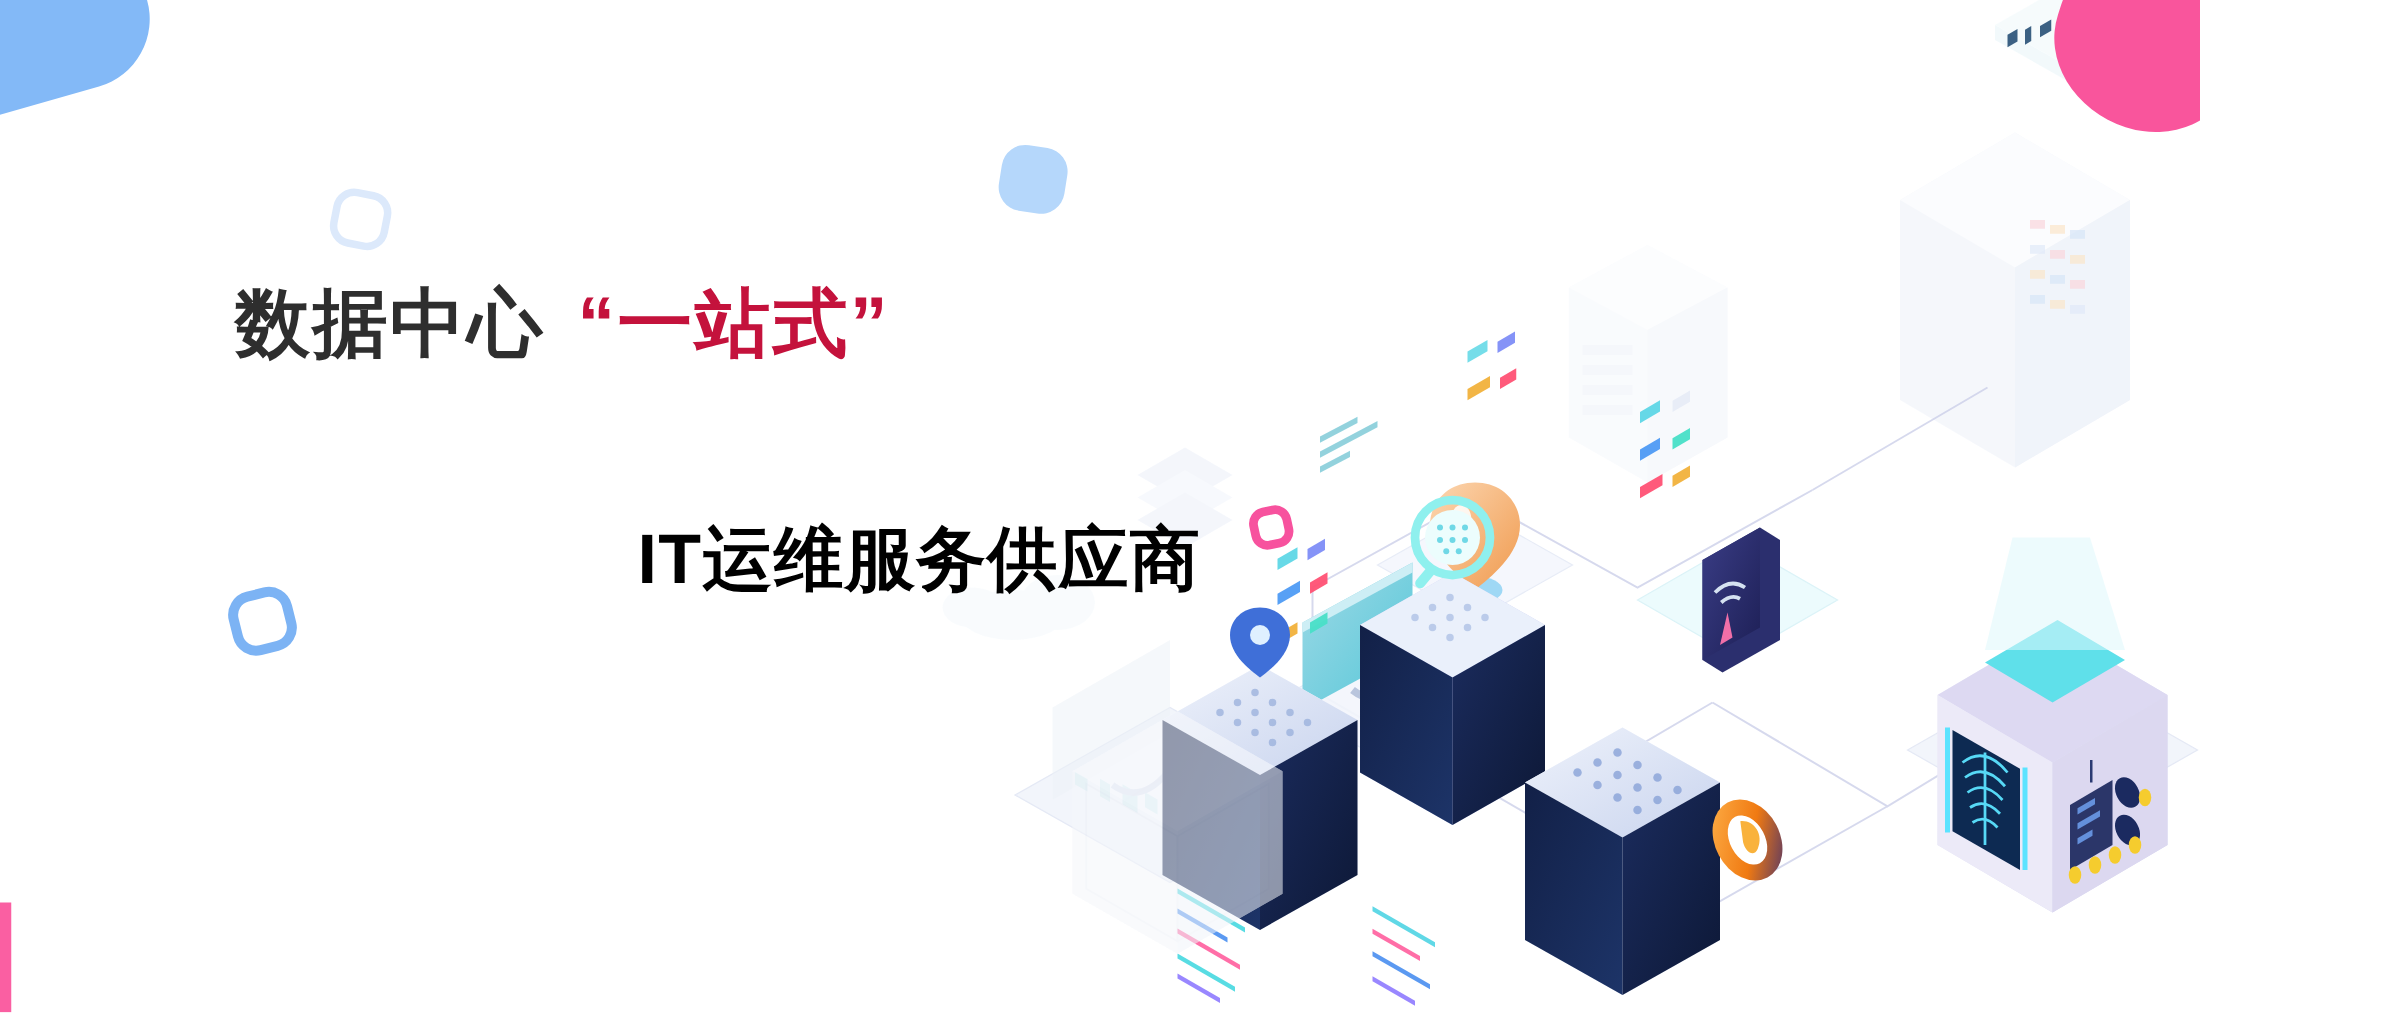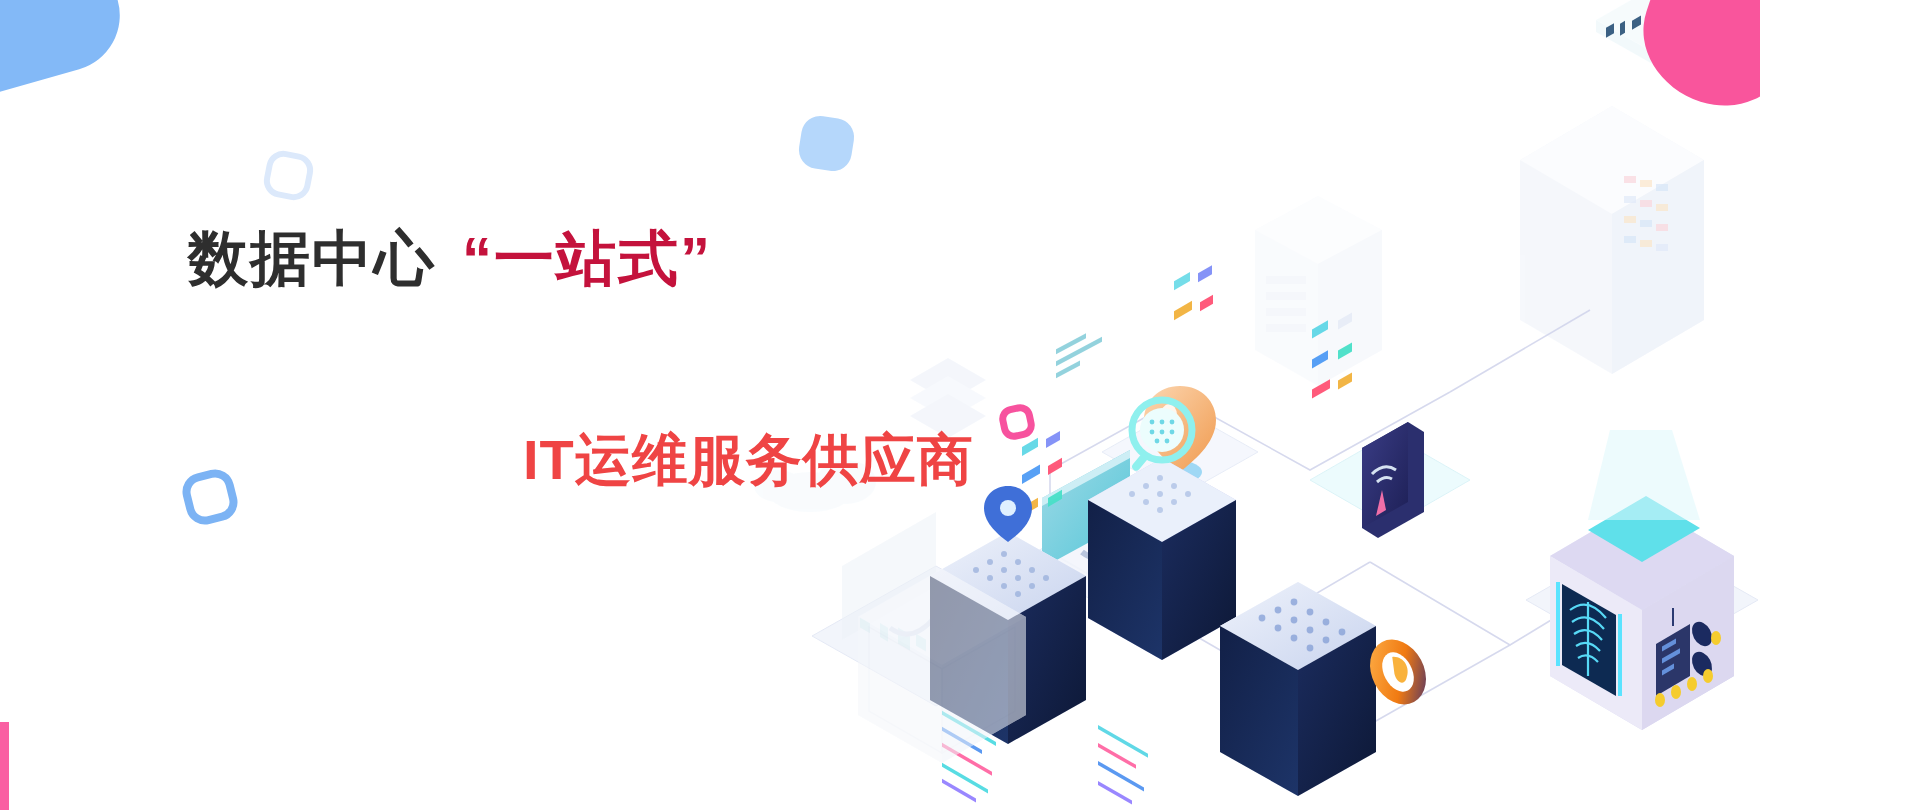--- a/index.html
+++ b/index.html
@@ -110,29 +110,29 @@
     white-space: nowrap;
     font-size: 60px;
     line-height: 1.1;
     font-weight: 700;
     letter-spacing: 2px;
   }
   .t-dark { color: #2e2e2e; }
   .t-red  { color: #c4123c; }
   .gap { display: inline-block; width: 26px; }
   .line2 {
-    margin: 13px;
+    margin: 0;
     position: absolute;
     left: 322px;
     top: 190px;
     white-space: nowrap;
     font-size: 56px;
     line-height: 1.1;
     font-weight: 700;
-    color: #ef4444;
+    color: #000000;
     letter-spacing: 1px;
   }
 
   
   .illustration {
     position: absolute;
     right: 0;
     top: 0;
     width: 1010px;
     height: 810px;

